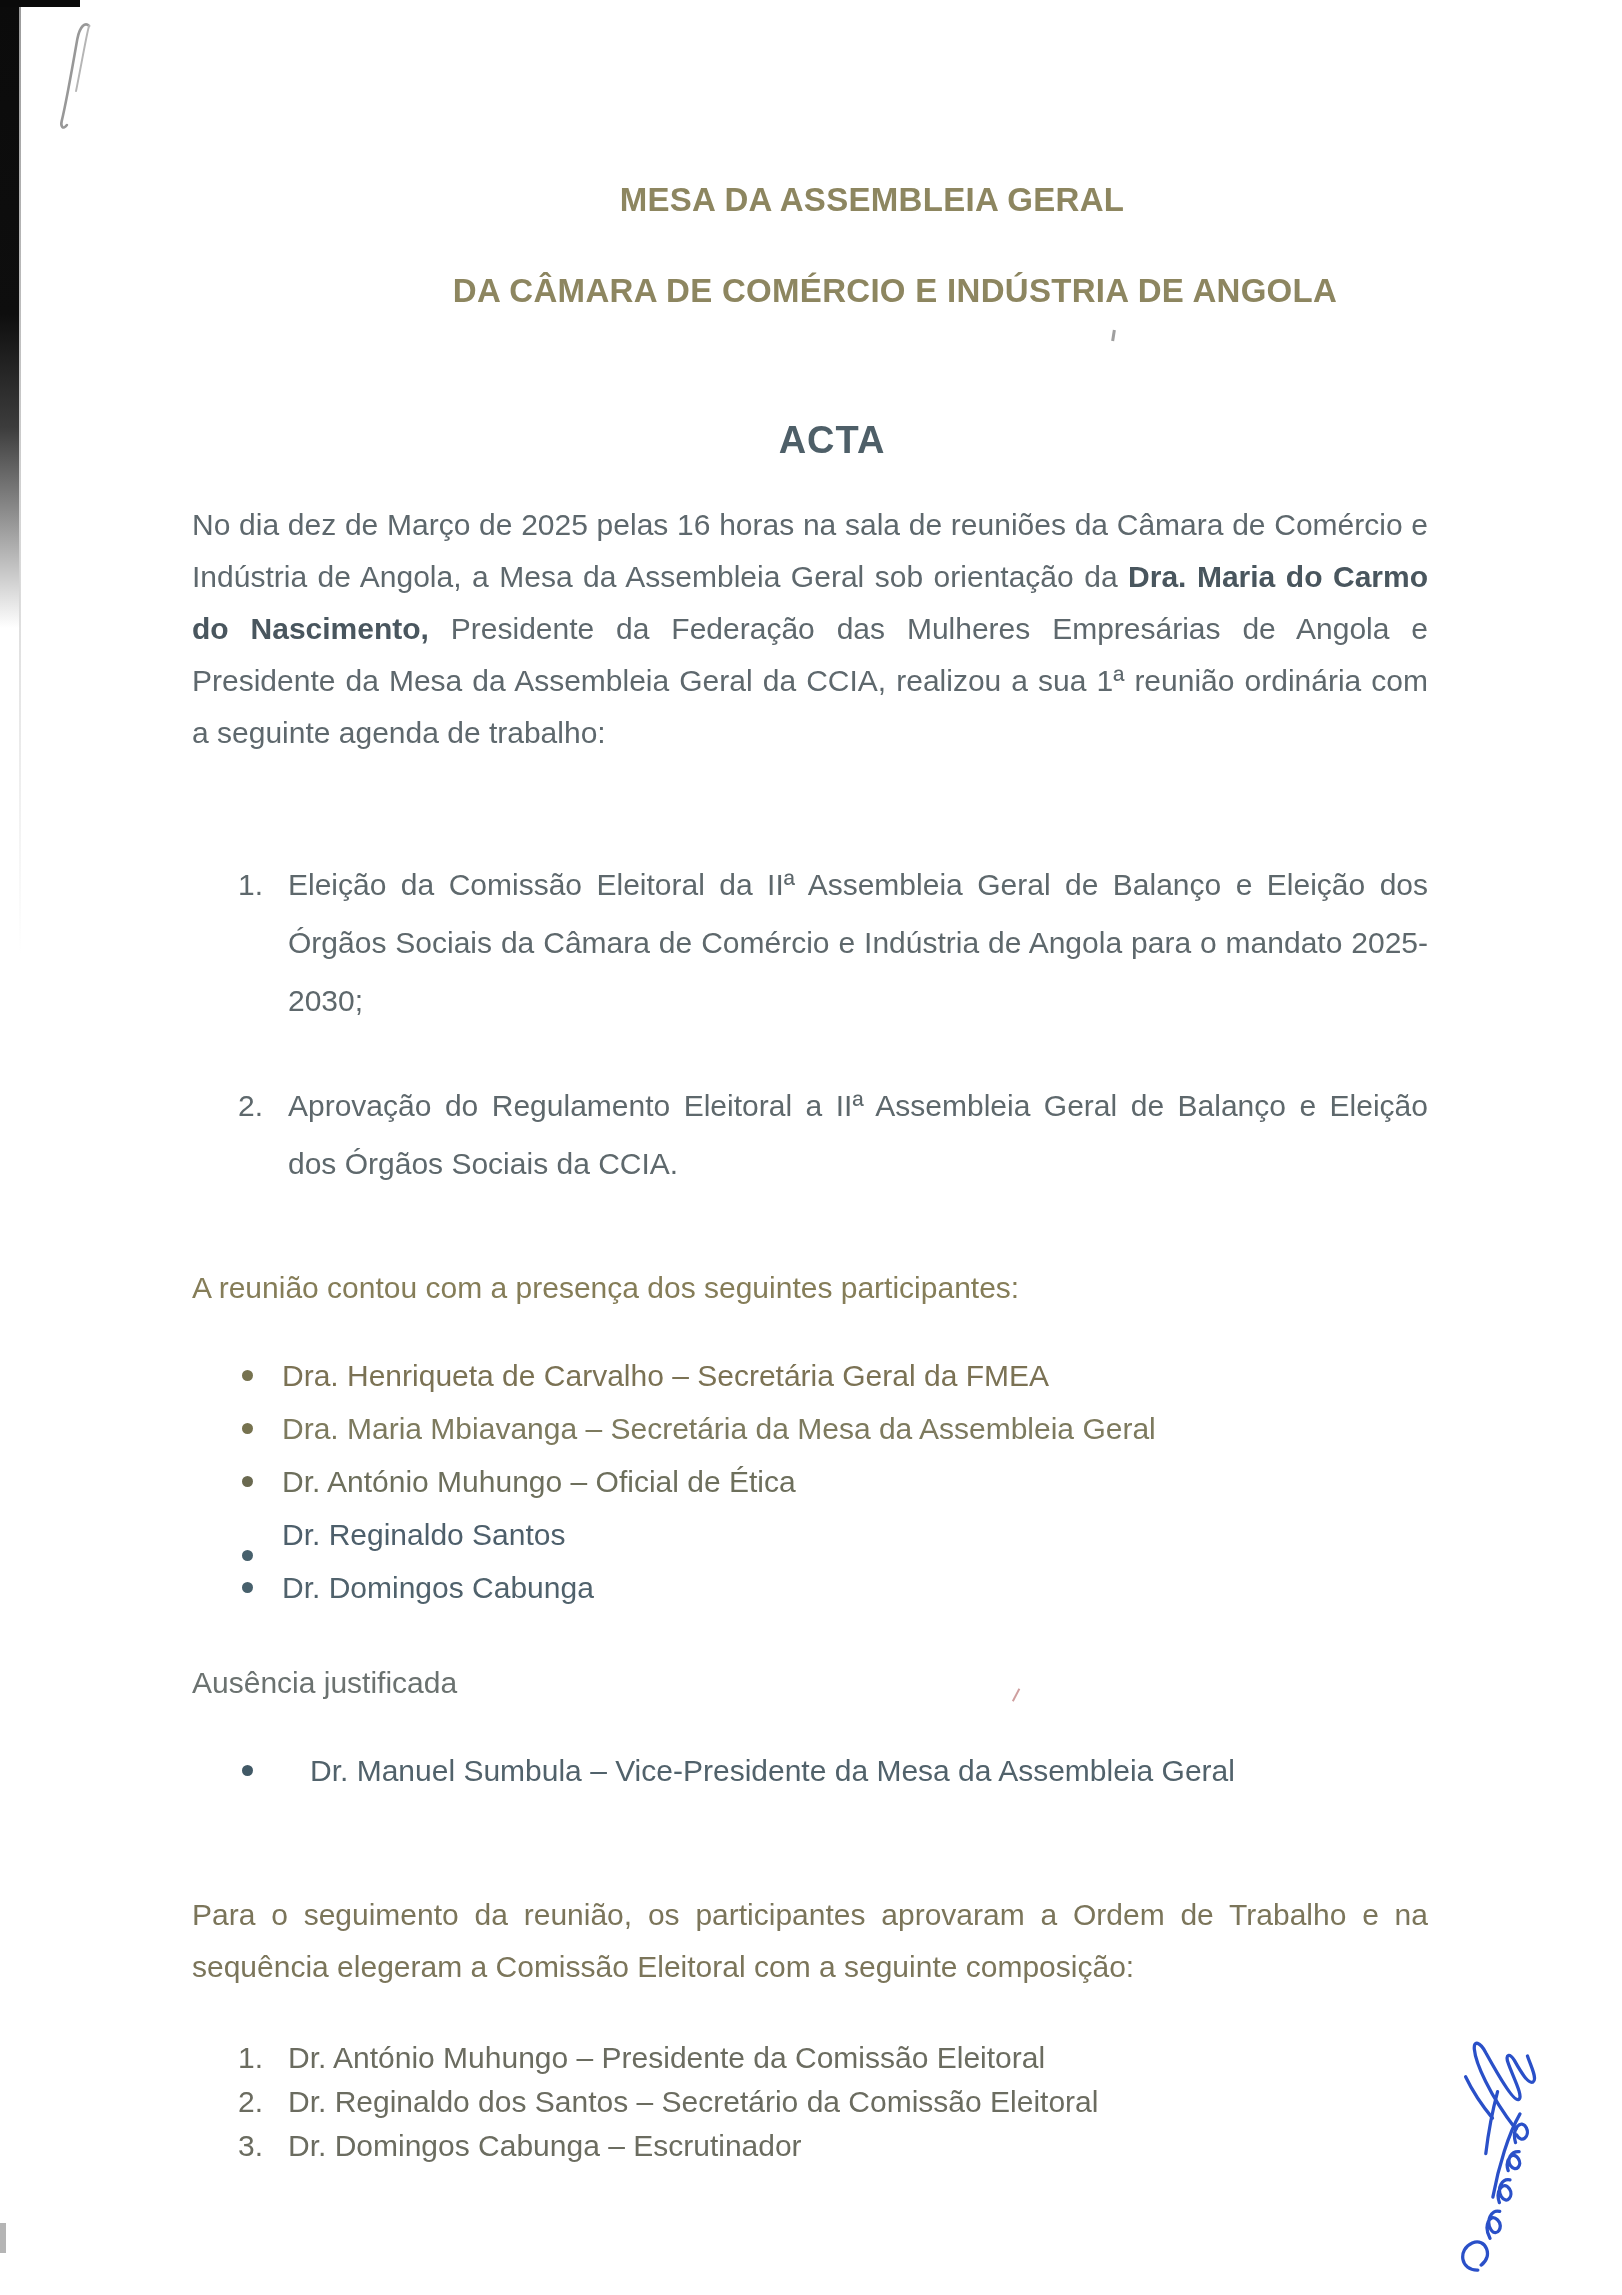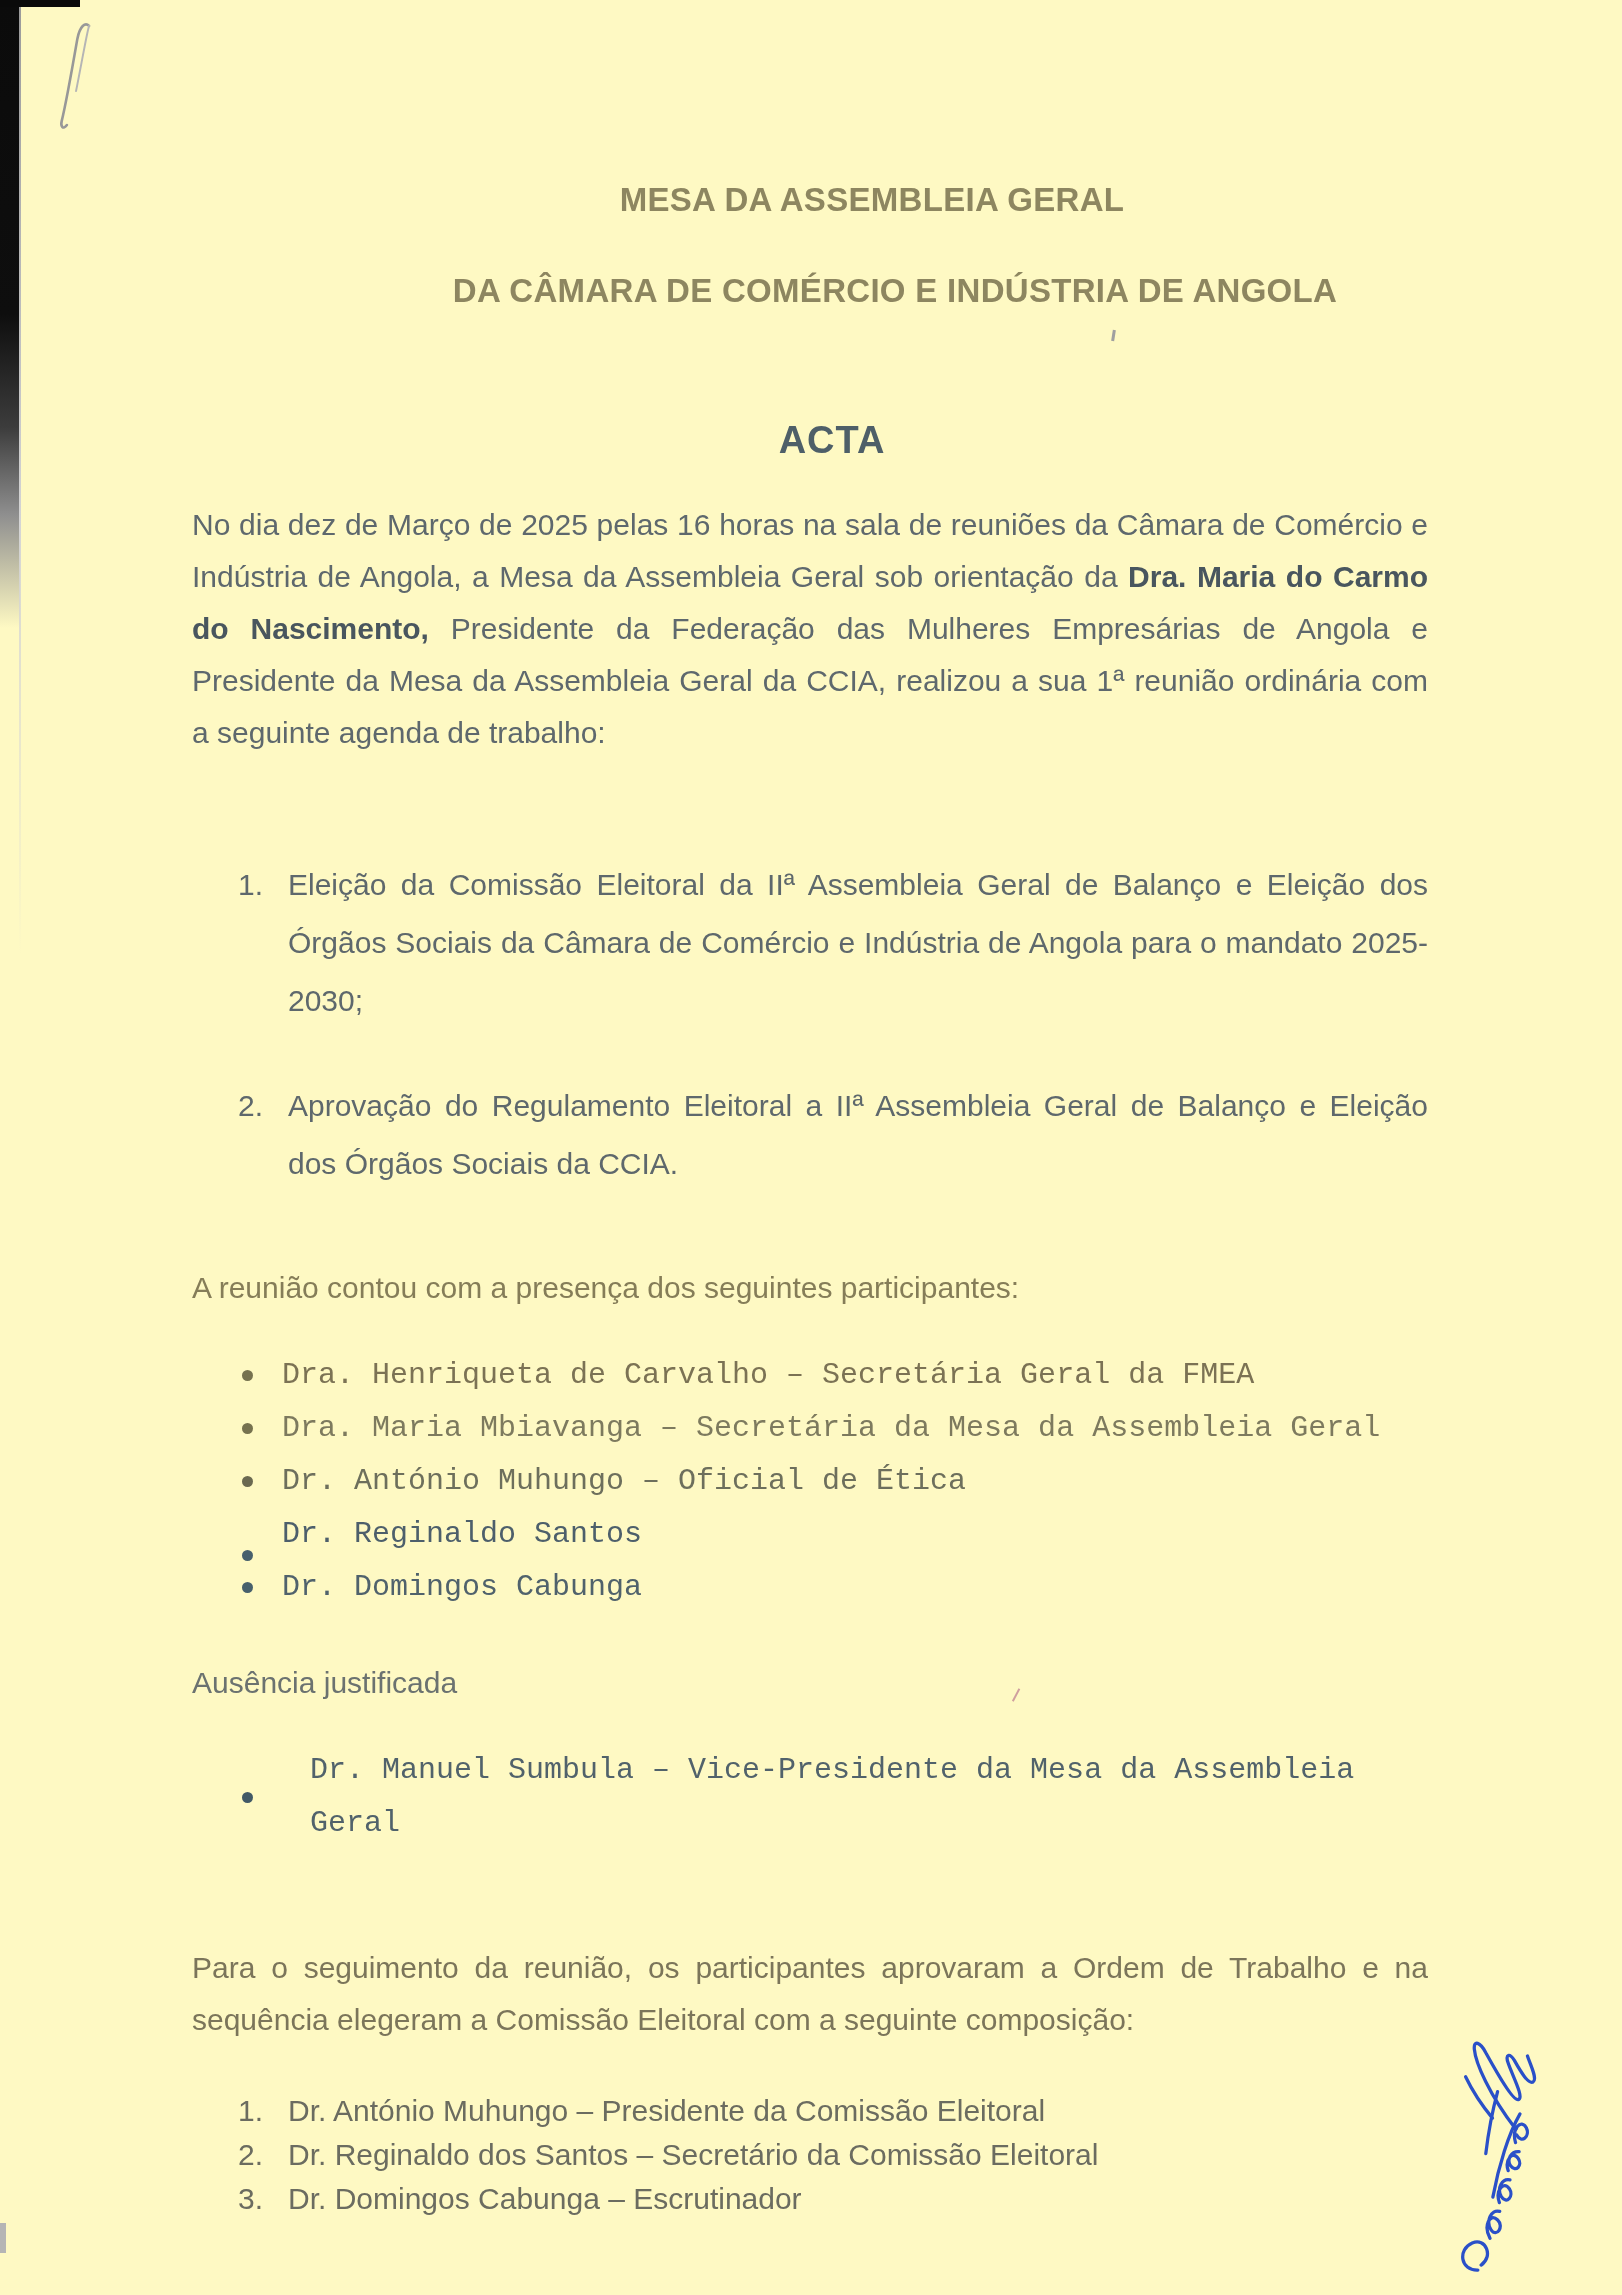--- a/index.html
+++ b/index.html
@@ -1,19 +1,19 @@
 <!DOCTYPE html>
 <html style="--heading: #8d8660; --acta: #4e5f68; --body: #5e686d; --olive-text: #857d58; --ink: #2a50c8;font-size:10.5px"><head>
 <meta charset="utf-8">
 <style>
   html,body{margin:0;padding:0;background:#e8e8e8;}
   #page{
     position:relative;
     width:1622px;height:2295px;
-    background:#fef9c3;
+    background:#ffffff;
     overflow:hidden;
     font-family:"Liberation Sans", sans-serif;
   }
   
   .scan-edge-left{
     position:absolute;left:0;top:0;width:19.6px;height:628px;
     background:linear-gradient(to bottom,#0b0b0b 0%,#0e0e0e 50%,#3c3c3c 68%,#8f8f8f 82%,rgba(190,190,190,0) 100%);
   }
   .scan-edge-line{
     position:absolute;left:19px;top:0;width:2px;height:955px;
@@ -41,21 +41,21 @@
   .opening b{color:#49565e;}
 
   .agenda{margin:97px 0 0 46px;padding:0;list-style:none;}
   .agenda li{display:flex;font-size:30px;line-height:58px;color:#5e686c;}
   .agenda li + li{margin-top:47px;}
   .agenda .num{width:50px;flex:none;}
   .agenda .txt{flex:1;text-align:justify;}
 
   .intro{margin:76px 0 0 0;font-size:30px;line-height:37px;color:var(--olive-text,#857d58);}
 
-  .blist{margin:43px 0 0 50px;padding:0;list-style:none;font-family:Liberation Mono, monospace;}
+  .blist{margin:43px 0 0 50px;padding:0;list-style:none;}
   .blist li{display:flex;align-items:center;font-size:30px;line-height:53px;}
   .dot{width:11px;height:11px;border-radius:50%;margin-right:29px;flex:none;background:#76724f;}
   .participants li:nth-child(1){color:#7b7254;}
   .participants li:nth-child(2){color:#7d7a5e;}
   .participants li:nth-child(3){color:#6d6f5c;}
   .participants li:nth-child(3) .dot{background:#6a6950;}
   .participants li:nth-child(4){color:#4d5f6b;align-items:flex-end;}
   .participants li:nth-child(4) .dot{background:#47606c;}
   .participants li:nth-child(5){color:#50626c;}
   .participants li:nth-child(5) .dot{background:#47606c;}

